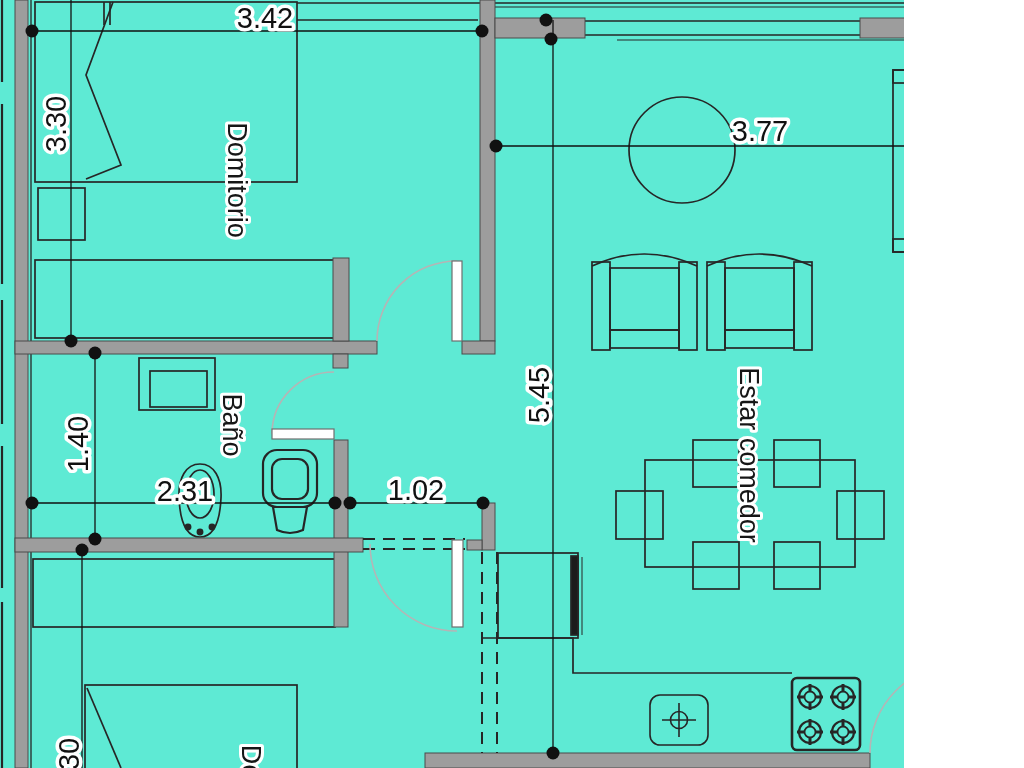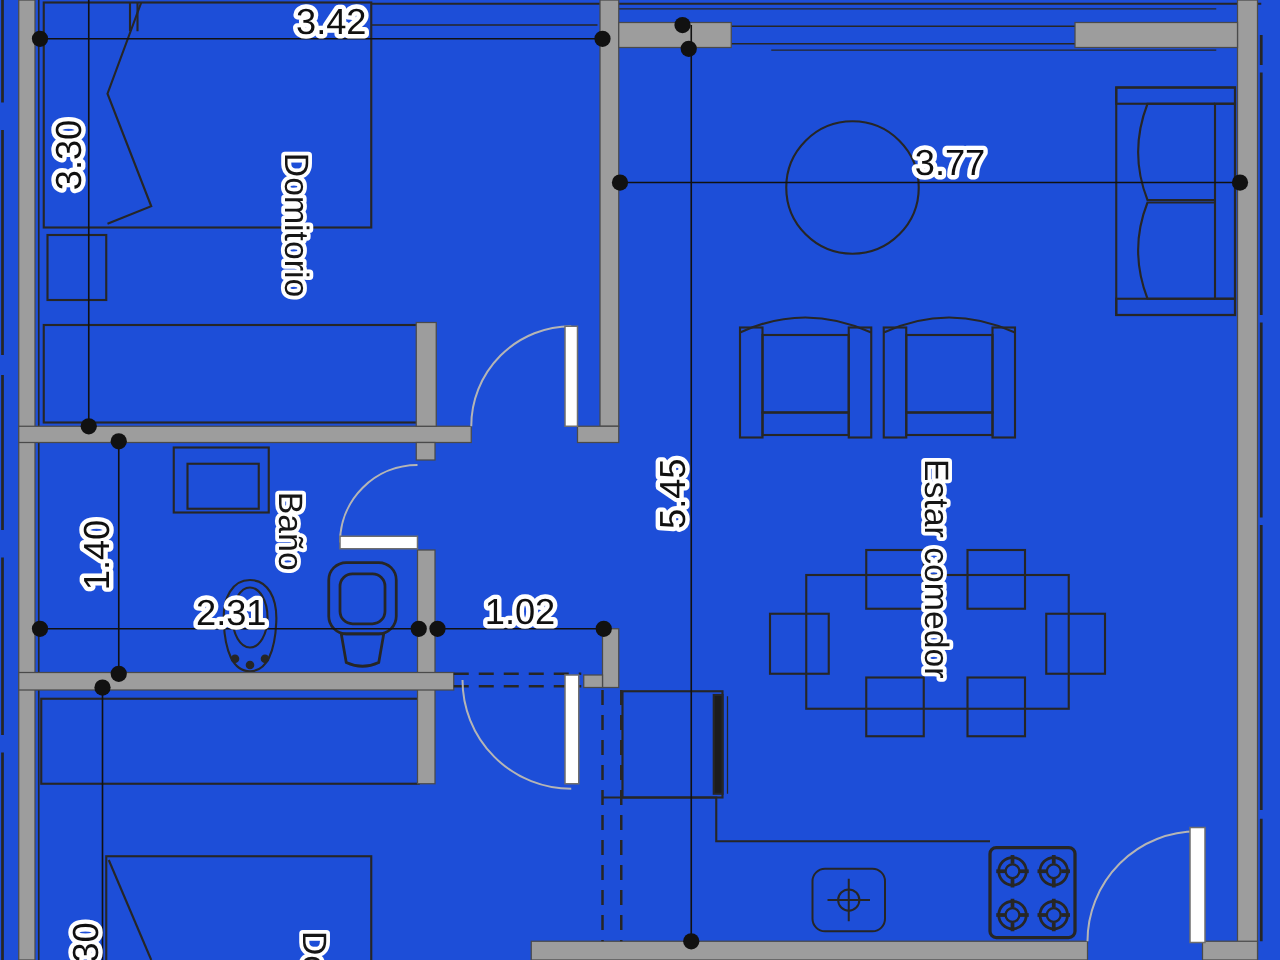--- a/index.html
+++ b/index.html
@@ -1,16 +1,16 @@
 <!DOCTYPE html>
 <html><head>
 <meta charset="utf-8">
 <style>
   html,body{margin:0;padding:0;background:#fff;}
-  .stage{position:relative;width:1024px;height:768px;background:#1d4ed8;overflow:hidden;}
+  .stage{position:relative;width:904px;height:768px;background:#5eead4;overflow:hidden;}
   svg{display:block;}
   .room-label{font-family:"Liberation Sans",sans-serif;font-size:27px;fill:#161616;
     paint-order:stroke;stroke:#fff;stroke-width:6px;stroke-linejoin:round;}
   .dim-label{font-family:"Liberation Sans",sans-serif;font-size:29px;fill:#101010;
     paint-order:stroke;stroke:#fff;stroke-width:7px;stroke-linejoin:round;}
   text{text-anchor:middle;dominant-baseline:central;}
 </style>
 </head>
 <body>
 

